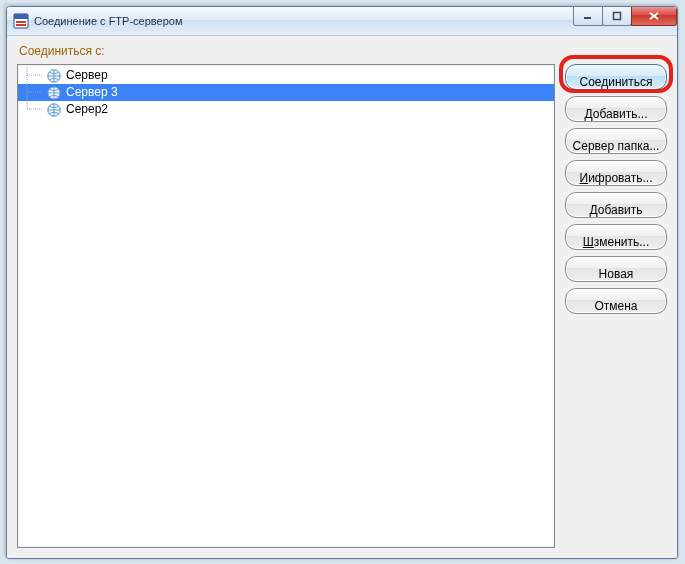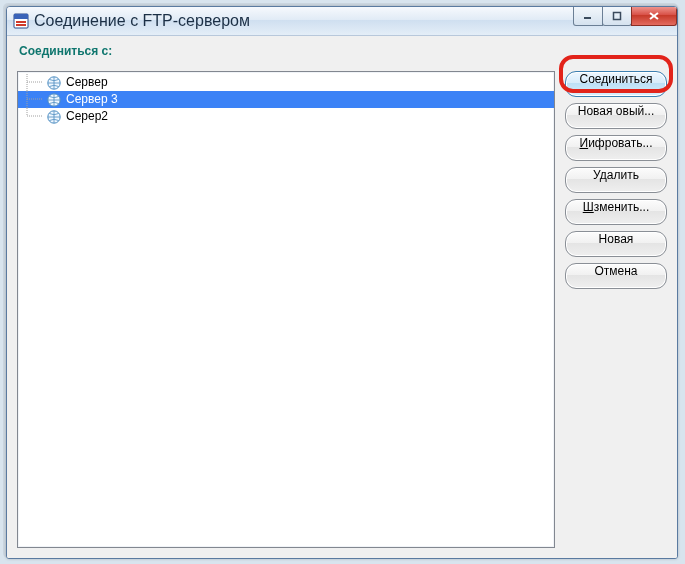--- a/index.html
+++ b/index.html
@@ -45,21 +45,21 @@
     padding: 0 0 0 6px;
     position: relative;
   }
   .titlebar .app-icon {
     width: 16px;
     height: 16px;
     margin-right: 5px;
   }
   .titlebar .title {
     color: #1b2f45;
-    font-size: 16px;
+    font-size: 11px;
   }
   .win-controls {
     position: absolute;
     right: 0;
     top: -1px;
     display: flex;
   }
   .wbtn {
     width: 28px;
     height: 19px;
@@ -86,24 +86,23 @@
 
   
   .client {
     flex: 1;
     background: #f0f0f0;
     padding: 8px 10px 10px 10px;
     display: flex;
     flex-direction: column;
   }
   .label-row {
-    color: #0f766e;
-    margin-bottom: 13px;
+    color: #a16207;
+    margin-bottom: 6px;
     padding-left: 2px;
-    font-weight: bold;
   }
   .body-row {
     flex: 1;
     display: flex;
     gap: 10px;
   }
   .tree-panel {
     flex: 1;
     background: #fff;
     border: 1px solid #828790;
@@ -150,21 +149,21 @@
     gap: 6px;
   }
   .btn {
     height: 24px;
     border: 1px solid #8a8f96;
     border-radius: 11px;
     background: linear-gradient(to bottom, #fcfcfc 0%, #f1f1f1 45%, #e4e4e4 46%, #efefef 100%);
     color: #000;
     font-size: 12px;
     display: flex;
-    align-items: flex-start;
+    align-items: flex-end;
     justify-content: center;
     box-shadow: inset 0 0 0 1px #fff;
     cursor: default;
   }
   .btn.default {
     border-color: #3c7fb1;
     background: linear-gradient(to bottom, #eef7ff 0%, #d8ecfb 45%, #bcdff6 46%, #d8eefc 100%);
   }
   
   .highlight-ring {
@@ -266,27 +265,30 @@
           </div>
 
         </div>
       </div>
 
       <div class="btn-col">
         <div class="btn default" id="btn-connect">
           <span>Соединиться</span>
         </div>
         <div class="btn">
-          <span>Новая овый...</span>
+          <span>Добавить...</span>
+        </div>
+        <div class="btn">
+          <span>Сервер папка...</span>
         </div>
         <div class="btn">
           <span><u>И</u><span>ифровать...</span></span>
         </div>
         <div class="btn">
-          <span>Удалить</span>
+          <span>Добавить</span>
         </div>
         <div class="btn">
           <span><u>Ш</u><span>зменить...</span></span>
         </div>
         <div class="btn">
           <span>Новая</span>
         </div>
         <div class="btn">
           <span>Отмена</span>
         </div>

